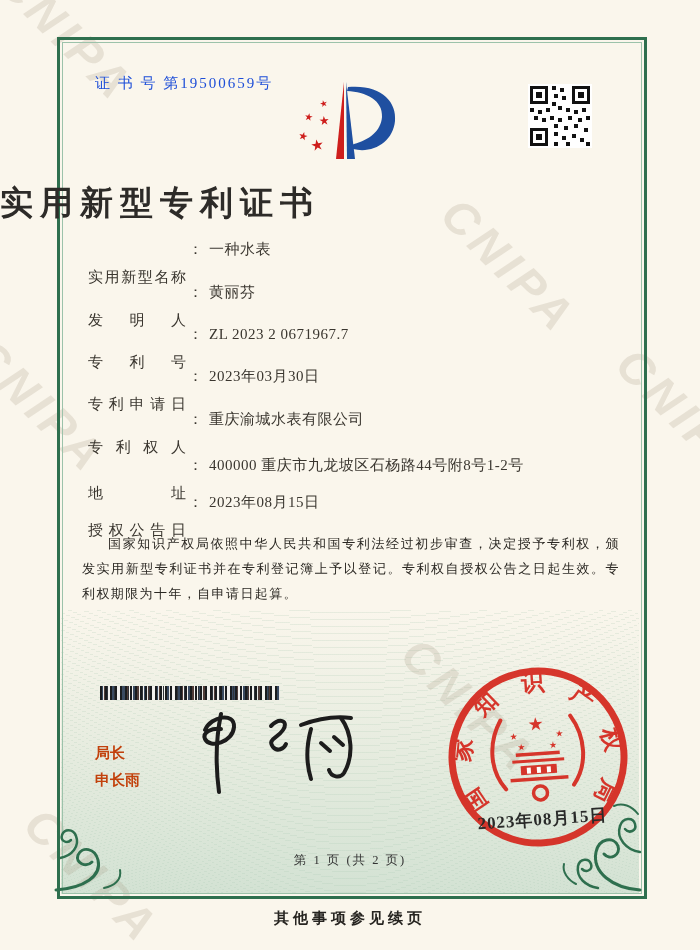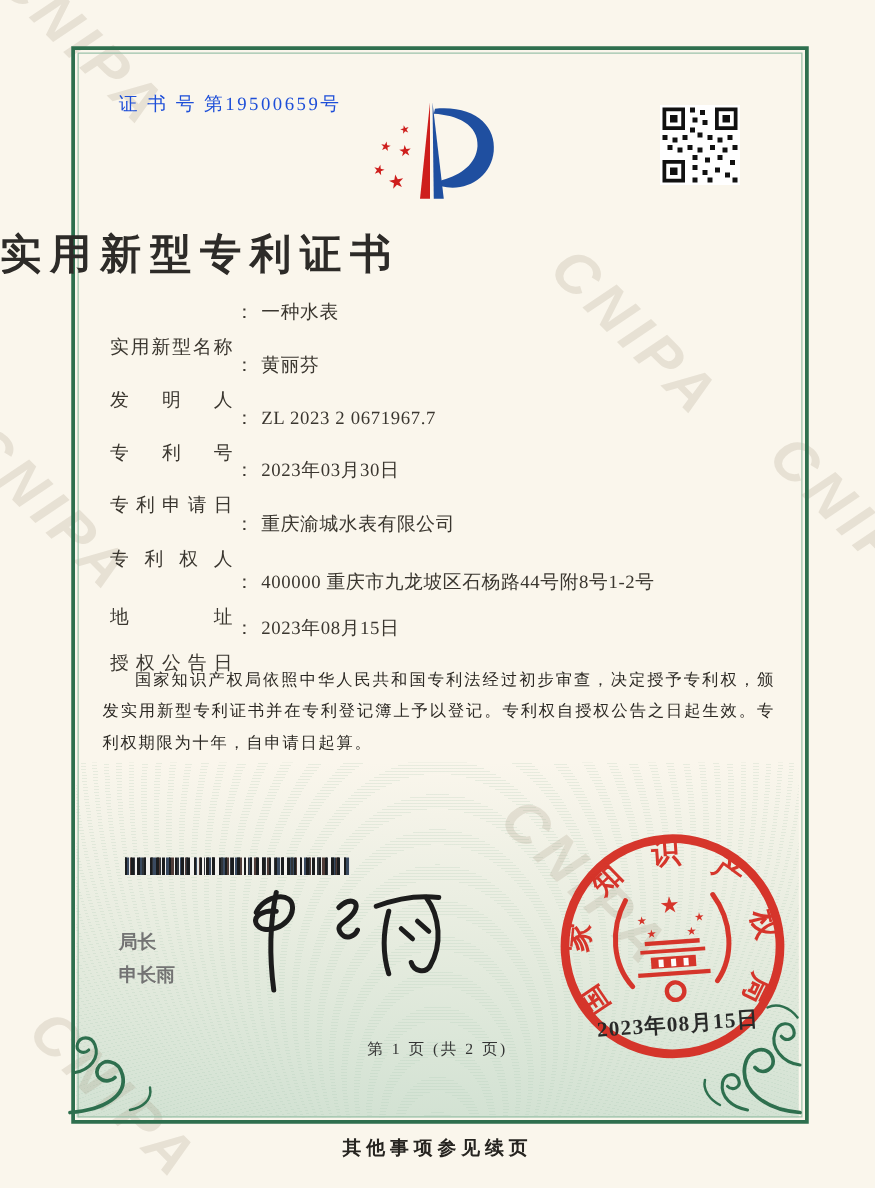--- a/index.html
+++ b/index.html
@@ -27,24 +27,24 @@
   .fvalue{letter-spacing:.5px;}
   .pair2{position:absolute;left:282px;top:0;}
   .paras{left:82px;top:531px;width:538px;z-index:4;}
   .para{font-size:13px;line-height:25px;letter-spacing:1.4px;text-align:justify;
         text-indent:2em;color:#2b2823;margin:0 0 9px 0;}
   .barcode{left:100px;top:686px;width:180px;height:14px;z-index:4;background:
      repeating-linear-gradient(90deg,#1a1c1e 0 2px,rgba(0,0,0,0) 2px 5px),
      repeating-linear-gradient(90deg,#30343a 0 1px,rgba(0,0,0,0) 1px 7px),
      repeating-linear-gradient(90deg,#3a4a60 0 3px,#e8e8e6 3px 4px,#503c38 4px 6px,#f2f1ee 6px 11px);}
   .signer{left:95px;font-family:"Liberation Sans","DejaVu Sans",sans-serif;
-          font-weight:700;font-size:15px;color:#737373;z-index:4;}
+          font-weight:700;font-size:15px;color:#c2410c;z-index:4;}
   .sig{left:183px;top:698px;z-index:4;}
   .seal{left:443px;top:662px;width:190px;height:190px;z-index:5;transform:rotate(-4deg);opacity:.93;}
-  .pageinfo{left:0;top:831px;width:700px;text-align:center;font-size:12.5px;letter-spacing:2px;color:#333;z-index:4;}
+  .pageinfo{left:0;top:852px;width:700px;text-align:center;font-size:12.5px;letter-spacing:2px;color:#333;z-index:4;}
   .contnote{left:0;top:909px;width:700px;text-align:center;font-size:15px;font-weight:600;
             letter-spacing:4px;color:#262420;z-index:4;}
   .logo{left:296px;top:79px;z-index:4;}
   .qr{left:528px;top:84px;z-index:4;}
   .flourish{z-index:3;}
 </style>
 </head>
 <body>
 
 <div class="abs guilloche"></div>

